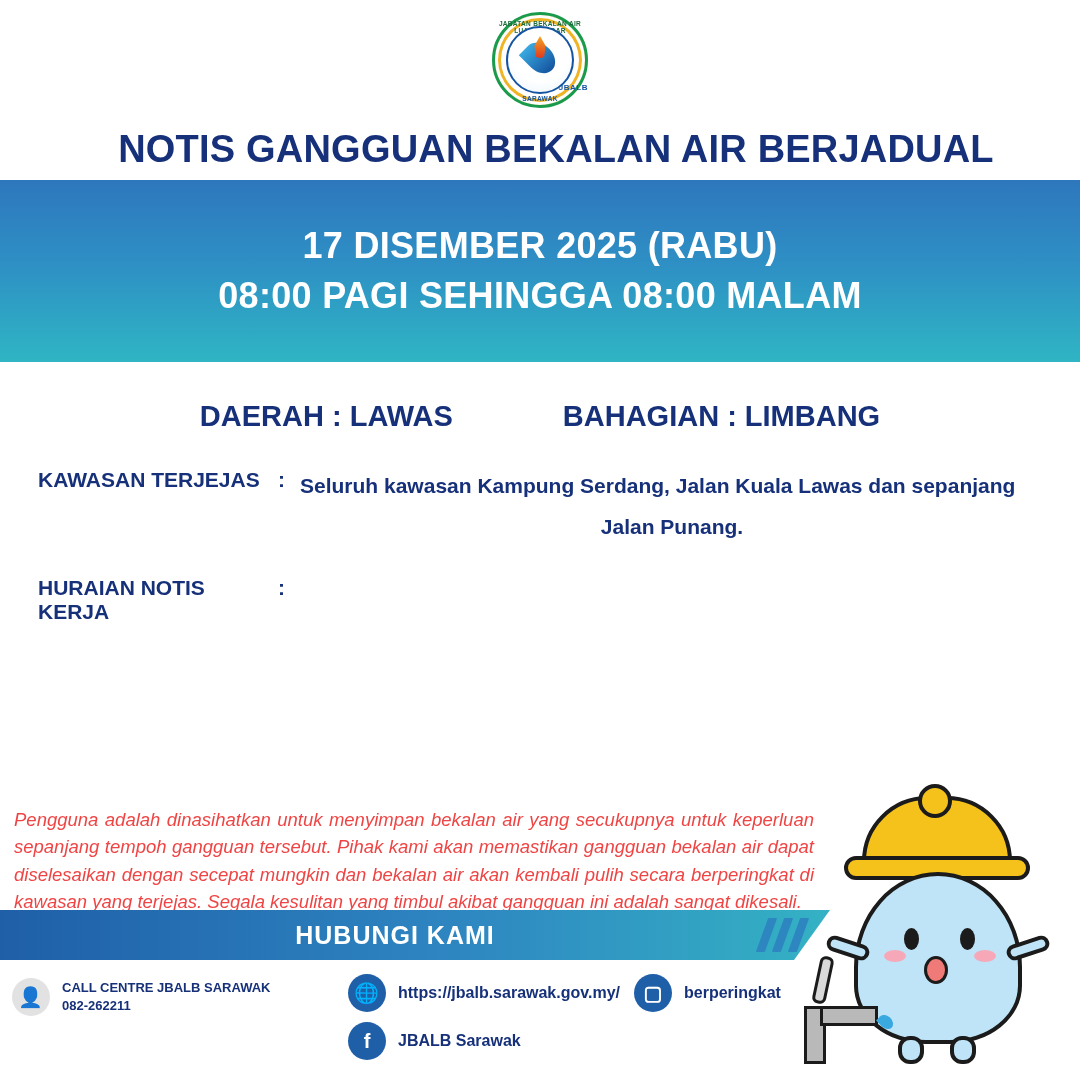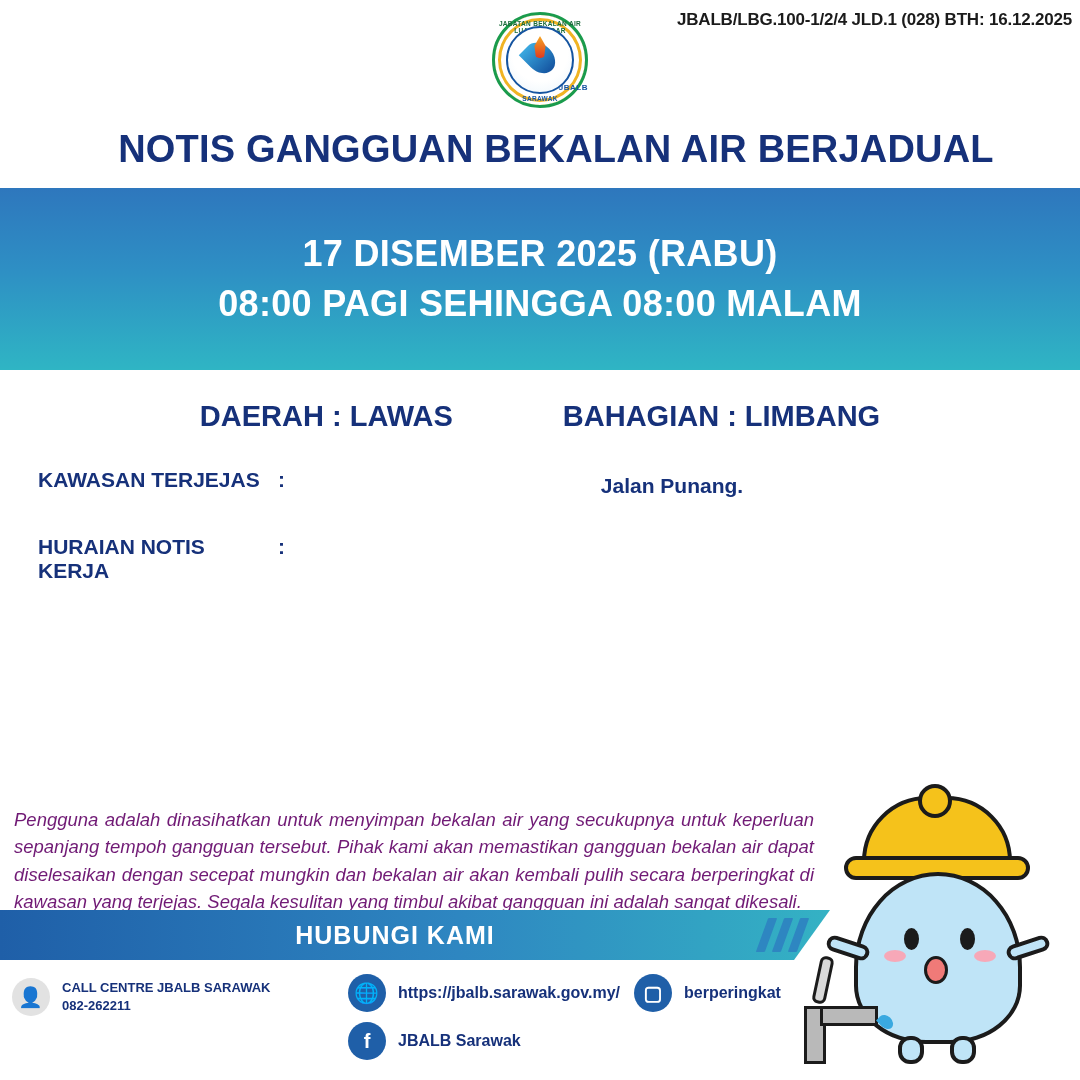--- a/index.html
+++ b/index.html
@@ -70,21 +70,20 @@
     letter-spacing: 0.2px;
     margin-left: 32px;
   }
 
   
   .date-band {
     position: absolute; top: 180px; left: 0; width: 1080px; height: 182px;
     background: linear-gradient(180deg, #2e77bd 0%, #2e8fc4 45%, #2fb5c4 100%);
     display: flex; flex-direction: column; align-items: center; justify-content: center;
     color: #ffffff;
-    margin-top: 8px;
   }
   .date-line1 { font-size: 36px; font-weight: bold; letter-spacing: .3px; }
   .date-line2 { font-size: 36px; font-weight: bold; letter-spacing: .3px; margin-top: 8px; }
 
   
   .region-row {
     position: absolute; top: 400px; left: 0; right: 0;
     display: flex; justify-content: center; gap: 110px;
     color: #16317a; font-size: 29px; font-weight: bold;
   }
@@ -93,21 +92,21 @@
   .details { position: absolute; top: 466px; left: 38px; right: 36px; color: #16317a; }
   .det-row { display: flex; margin-bottom: 26px; }
   .det-label { width: 240px; flex: 0 0 240px; font-size: 21px; font-weight: bold; padding-top: 2px; }
   .det-colon { width: 22px; flex: 0 0 22px; font-size: 21px; font-weight: bold; padding-top: 2px; }
   .det-value { flex: 1; font-size: 21px; font-weight: bold; line-height: 1.95; text-align: justify; }
   .det-value .nojustify { text-align: center; }
 
   
   .advisory {
     position: absolute; top: 806px; left: 14px; width: 800px;
-    font-style: italic; font-size: 18.5px; line-height: 1.48; color: #701a75;
+    font-style: italic; font-size: 18.5px; line-height: 1.48; color: #ef4444;
     text-align: justify;
   }
 
   
   .contact-band {
     position: absolute; top: 910px; left: 0; width: 1080px; height: 50px;
   }
   .band-bg {
     position: absolute; left: 0; top: 0; width: 830px; height: 50px;
     background: linear-gradient(90deg, #1f5fa8 0%, #2e86c1 55%, #34b2c4 100%);
@@ -203,21 +202,20 @@
   .water-drop {
     position: absolute; left: 70px; top: 224px; width: 12px; height: 16px;
     background: #3aa9e0; border-radius: 0 50% 50% 50%; transform: rotate(-45deg);
   }
 </style>
 </head>
 <body>
 
 <div class="poster">
 
-  <div class="ref-no">JBALB/LBG.100-1/2/4 JLD.1 (028) BTH: 16.12.2025</div>
 
   <div class="logo-wrap">
     <div class="logo-ring"></div>
     <div class="logo-top-text">JABATAN BEKALAN AIR LUAR BANDAR</div>
     <div class="logo-inner">
       <div class="drop"></div>
       <div class="flame"></div>
     </div>
     <div class="logo-word">JBALB</div>
     <div class="logo-bottom-text">SARAWAK</div>
@@ -234,20 +232,21 @@
     <div>DAERAH : LAWAS</div>
     <div>BAHAGIAN : LIMBANG</div>
   </div>
 
   <div class="details">
 
     <div class="det-row">
       <div class="det-label">KAWASAN TERJEJAS</div>
       <div class="det-colon">:</div>
       <div class="det-value">
+        <div>Seluruh kawasan Kampung Serdang, Jalan Kuala Lawas dan sepanjang</div>
         <div class="nojustify">Jalan Punang.</div>
       </div>
     </div>
 
     <div class="det-row">
       <div class="det-label">HURAIAN NOTIS KERJA</div>
       <div class="det-colon">:</div>
     </div>
 
   </div>

